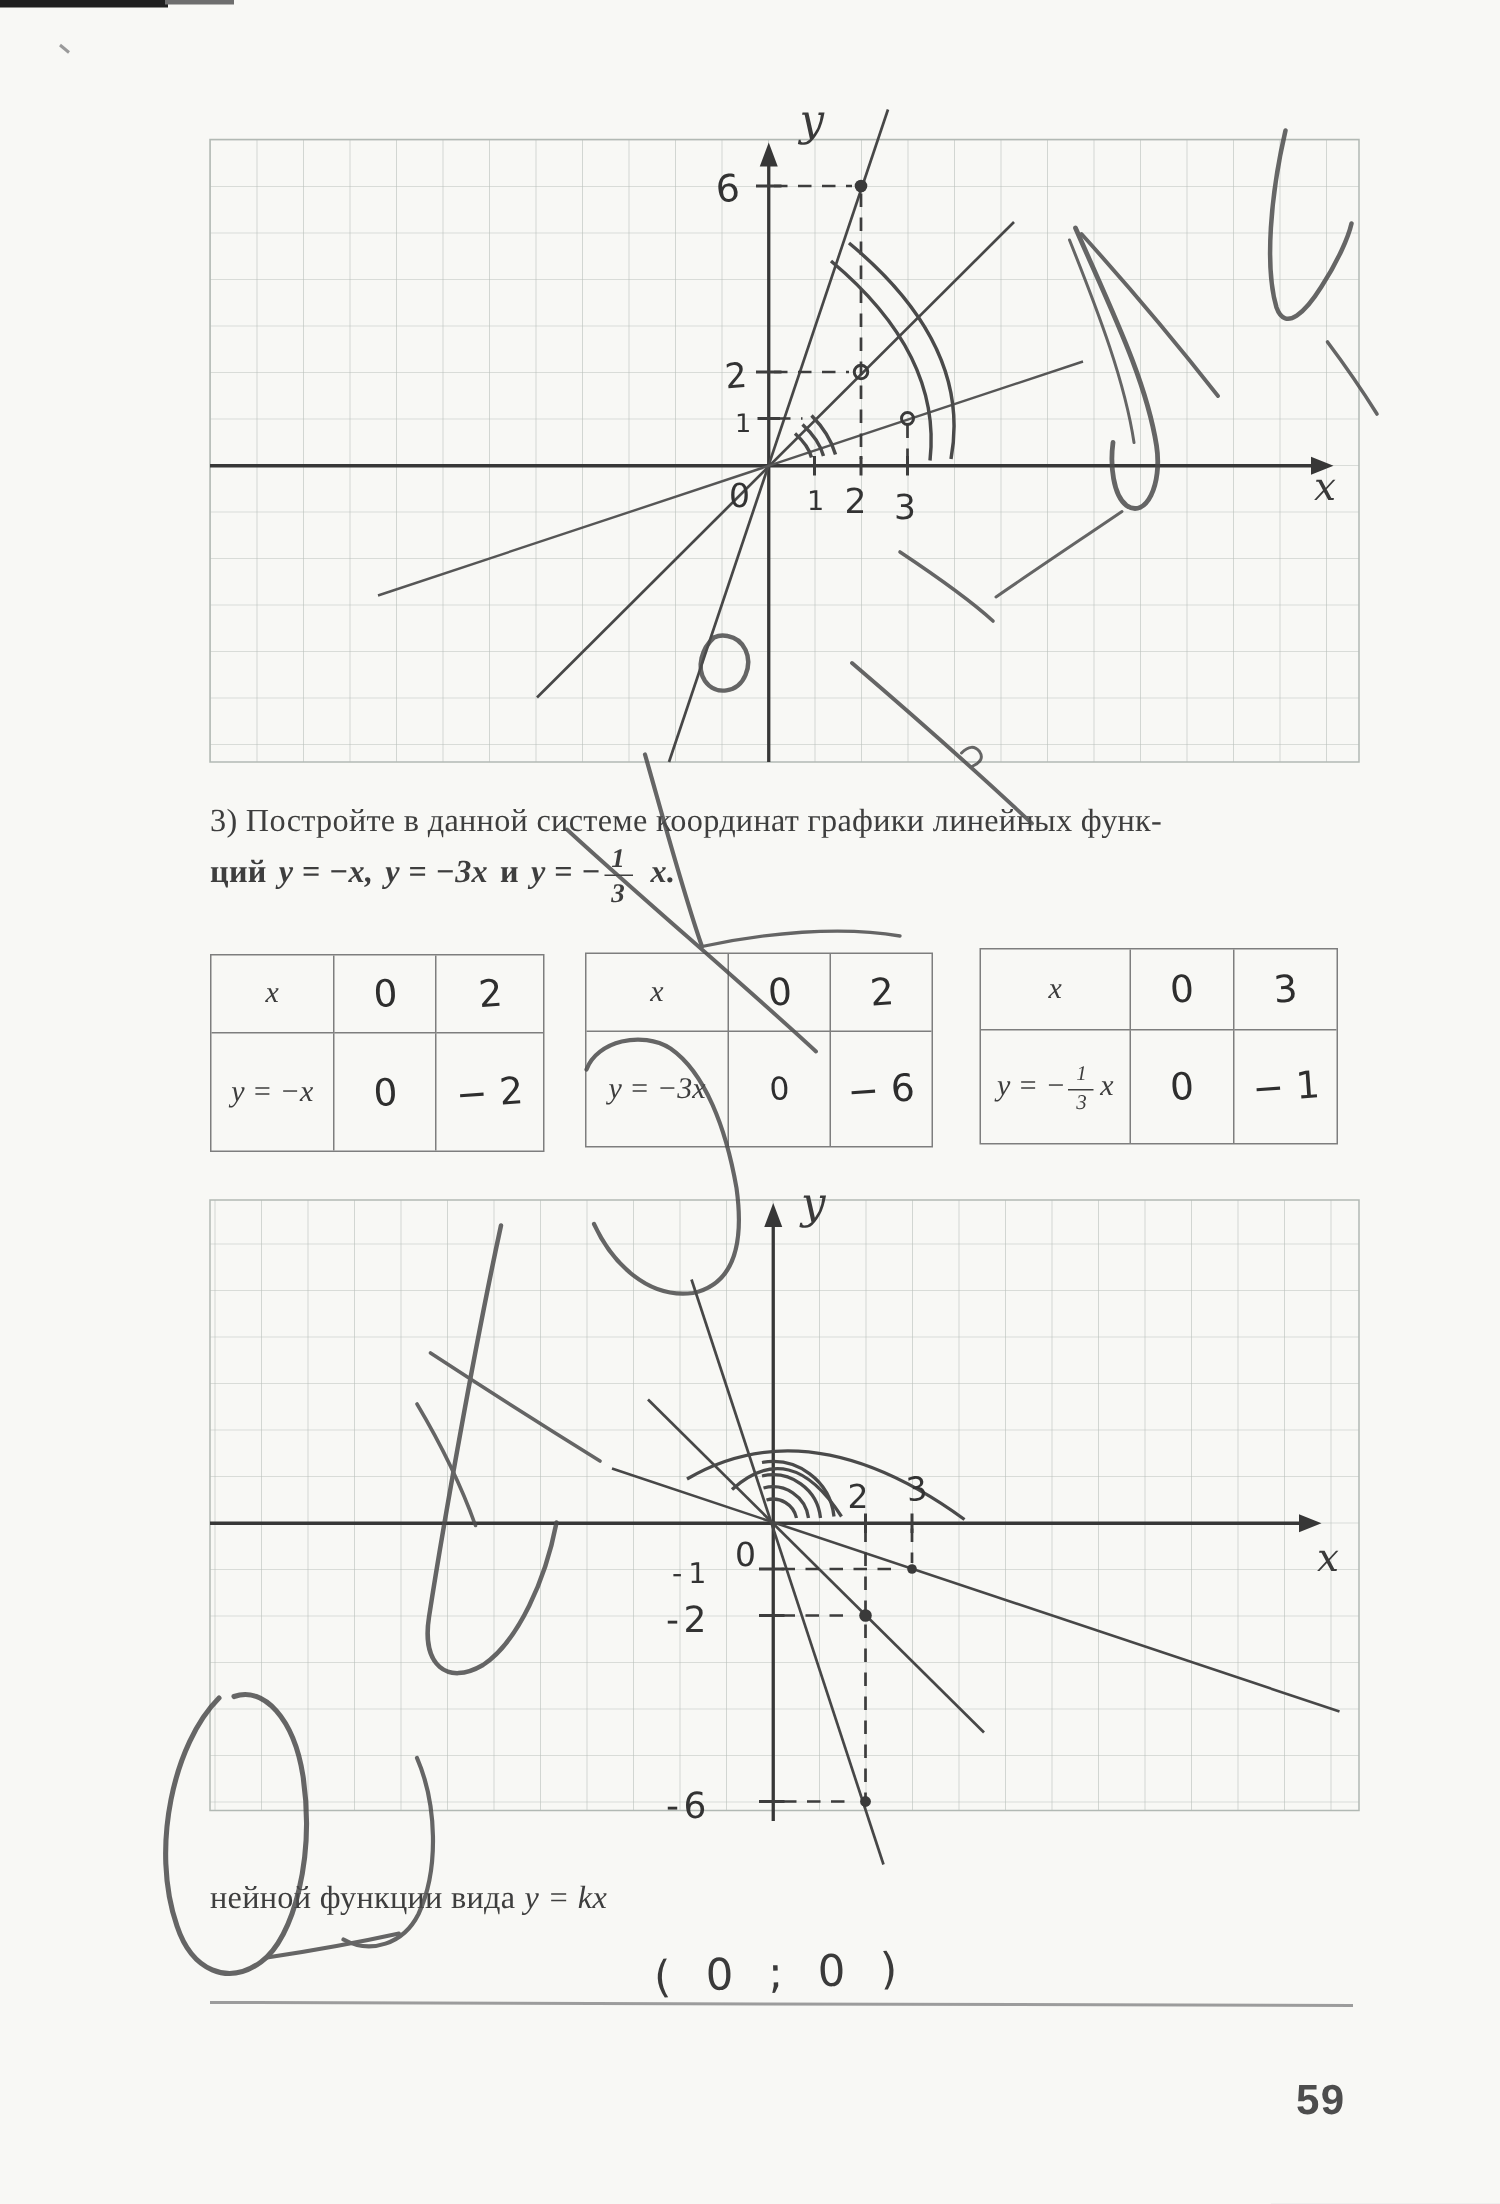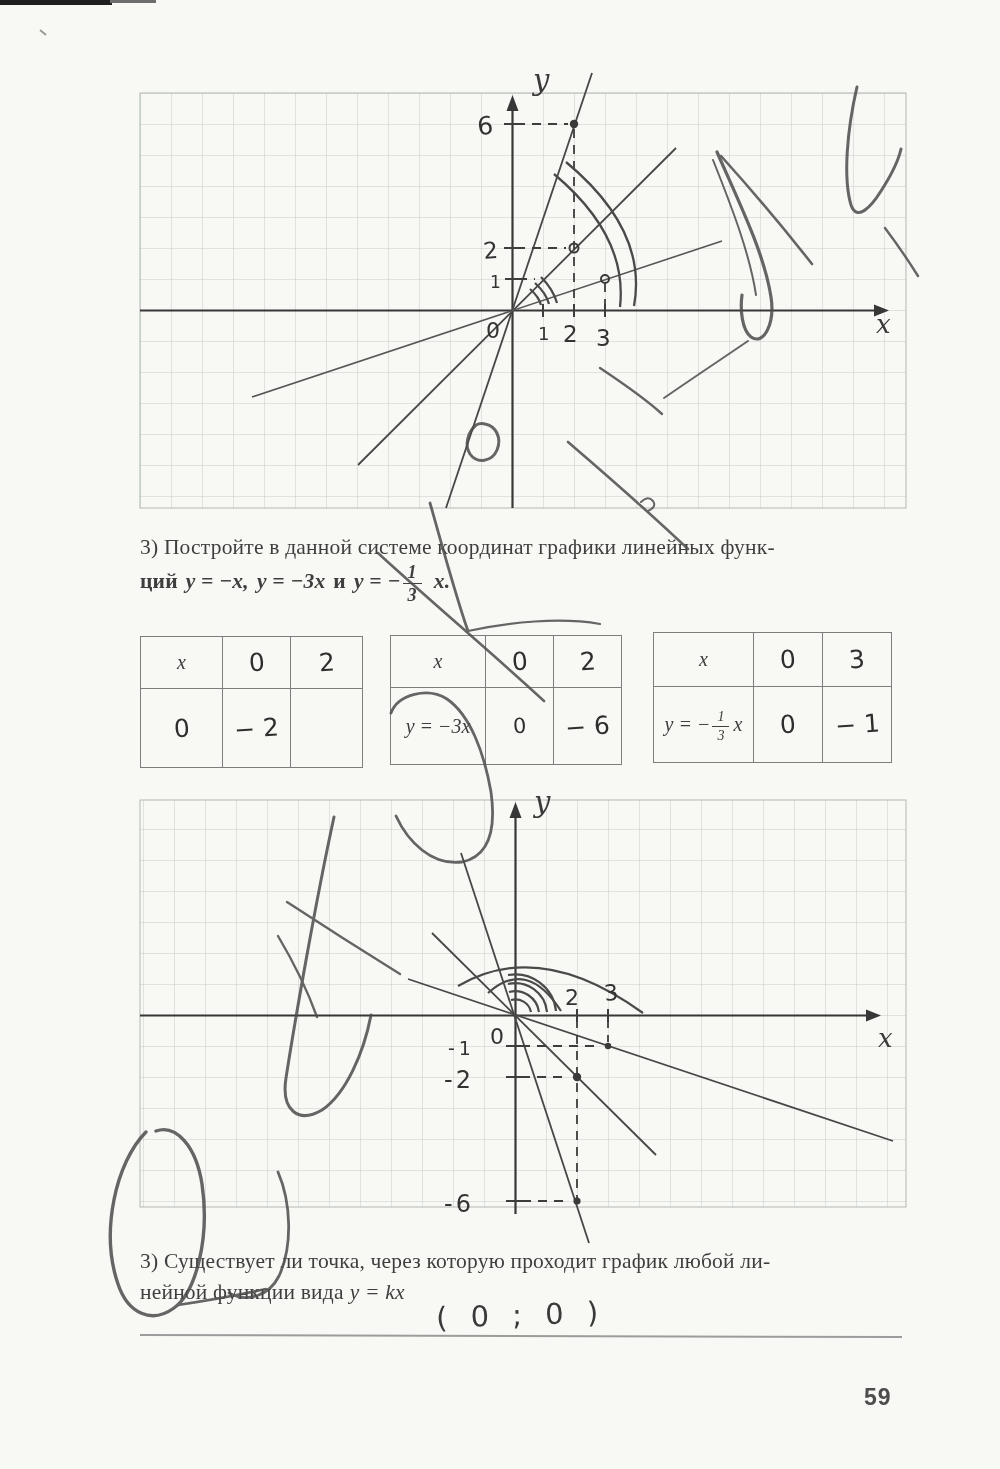--- a/index.html
+++ b/index.html
@@ -24,21 +24,21 @@
   .vtable>div{border-right:1.4px solid #7e7e7e;border-bottom:1.4px solid #7e7e7e;
         display:flex;align-items:center;justify-content:center;}
   .vtable>div:nth-child(3n){border-right:none;}
   .vtable>div:nth-child(n+4){border-bottom:none;}
   .fn{font-style:italic;font-size:20px;color:#3d3d3d;}
   .hwc{font-family:"DejaVu Sans",sans-serif;font-size:25px;color:#2e2e2e;transform:rotate(-4deg);}
   .answer-hw{position:absolute;z-index:2;font-family:"DejaVu Sans",sans-serif;font-size:29px;
         color:#3a3a3a;letter-spacing:7px;transform:rotate(-2deg);}
   .answer-line{position:absolute;z-index:1;height:2px;background:#9c9c9c;transform:rotate(0.15deg);}
   .pageno{position:absolute;z-index:2;font-family:"Liberation Sans",sans-serif;font-weight:bold;
-        font-size:23px;color:#4d4d4d;letter-spacing:1px;}
+        font-size:28px;color:#4d4d4d;letter-spacing:1px;}
 </style>
 </head>
 <body>
 
 <div class="page">
 
   <div class="task" style="left:140px;top:534px;">
     <p class="tline">3) Постройте в данной системе координат графики линейных функ-</p>
     <p class="tline t2l2">
       <span>ций</span>
@@ -58,20 +58,23 @@
     <div>
         <span class="fn">x</span>
       </div>
     <div>
         <span class="hwc">0</span>
       </div>
     <div>
         <span class="hwc">2</span>
       </div>
     <div>
+        <span class="fn">y = −x</span>
+      </div>
+    <div>
         <span class="hwc">0</span>
       </div>
     <div>
         <span class="hwc">− 2</span>
       </div>
   </div>
 
   <div class="vtable" style="left:390px;top:635px;width:230px;grid-template-columns:95px 68px 67px;grid-template-rows:52px 76px;">
     <div>
         <span class="fn">x</span>
@@ -113,21 +116,20 @@
     </div>
     <div>
         <span class="hwc">0</span>
       </div>
     <div>
         <span class="hwc">− 1</span>
       </div>
   </div>
 
   <div class="task" style="left:140px;top:1248px;">
-    <p class="tline">3) Существует ли точка, через которую проходит график любой ли-</p>
     <p class="tline t3l2">
       <span>нейной функции вида</span>
       <span class="mi" style="margin-right:4px;">y = kx</span>
     </p>
   </div>
 
   <div class="answer-hw" style="left:436px;top:1298px;">( 0 ; 0 )</div>
   <div class="answer-line" style="left:140px;top:1335px;width:762px;"></div>
 
   <div class="pageno" style="left:864px;top:1384px;">59</div>

